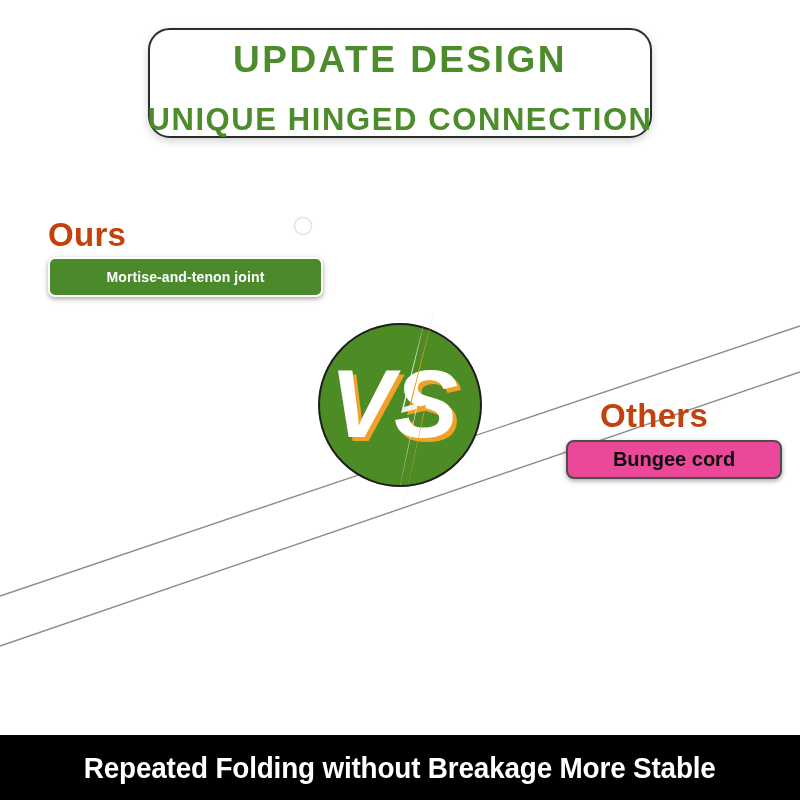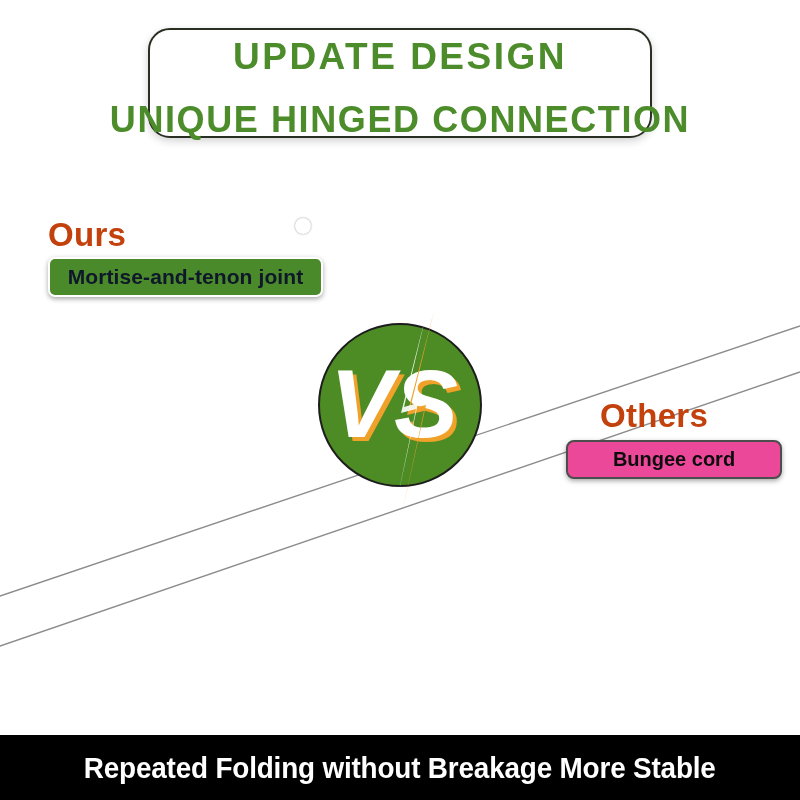--- a/index.html
+++ b/index.html
@@ -166,21 +166,21 @@
     border-radius:22px;
     box-shadow:0 3px 8px rgba(0,0,0,.18);
     display:flex;flex-direction:column;align-items:center;justify-content:center;
     box-sizing:border-box;
   }
   .banner-l1{
     color:#4c8c2b;font-size:37px;font-weight:bold;letter-spacing:2.5px;
     line-height:1.05;white-space:nowrap;margin-top:12px;
   }
   .banner-l2{
-    color:#4c8c2b;font-size:36px;font-weight:bold;letter-spacing:1.6px;
+    color:#4c8c2b;font-size:31px;font-weight:bold;letter-spacing:1.6px;
     line-height:1.15;margin-top:22px;white-space:nowrap;
   }
 
   
   .side-label{
     position:absolute;
     font-size:33px;font-weight:bold;color:#c2410c;
     letter-spacing:.3px;white-space:nowrap;
   }
   .lbl-ours{left:48px;top:216px;}
@@ -189,21 +189,21 @@
   .callout-green{
     position:absolute;left:48px;top:257px;width:275px;height:40px;
     background:#4a8a2a;
     border:2px solid #ffffff;
     border-radius:7px;
     box-shadow:0 2px 5px rgba(0,0,0,.35);
     display:flex;align-items:center;justify-content:center;
     box-sizing:border-box;
   }
   .callout-green span{
-    color:#0f172a;font-size:21px;font-weight:bold;white-space:nowrap;letter-spacing:.1px;
+    color:#ffffff;font-size:14px;font-weight:bold;white-space:nowrap;letter-spacing:.1px;
   }
 
   .callout-white{
     position:absolute;left:566px;top:440px;width:216px;height:39px;
     background:#ec4899;
     border:2px solid #4d4d4d;
     border-radius:8px;
     box-shadow:0 2px 5px rgba(0,0,0,.35);
     display:flex;align-items:center;justify-content:center;
     box-sizing:border-box;

